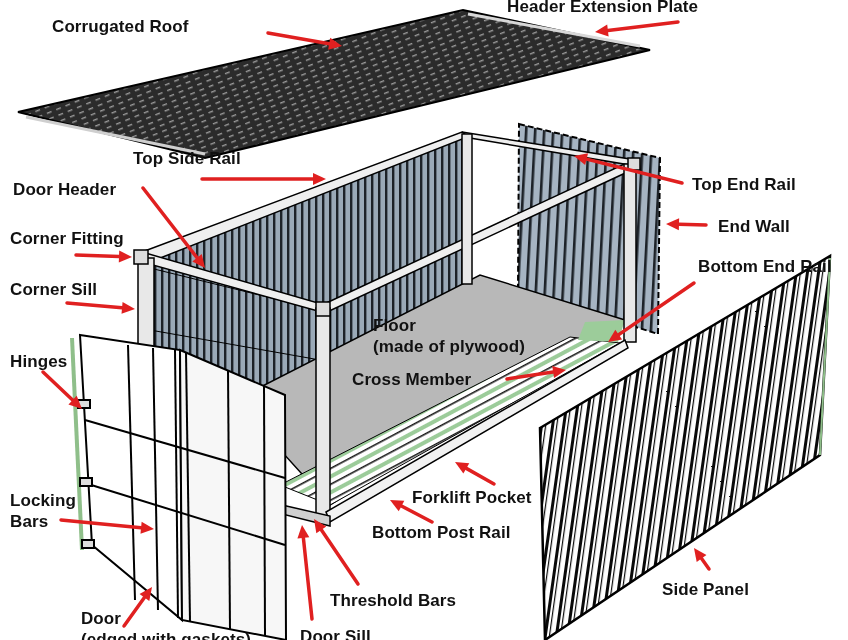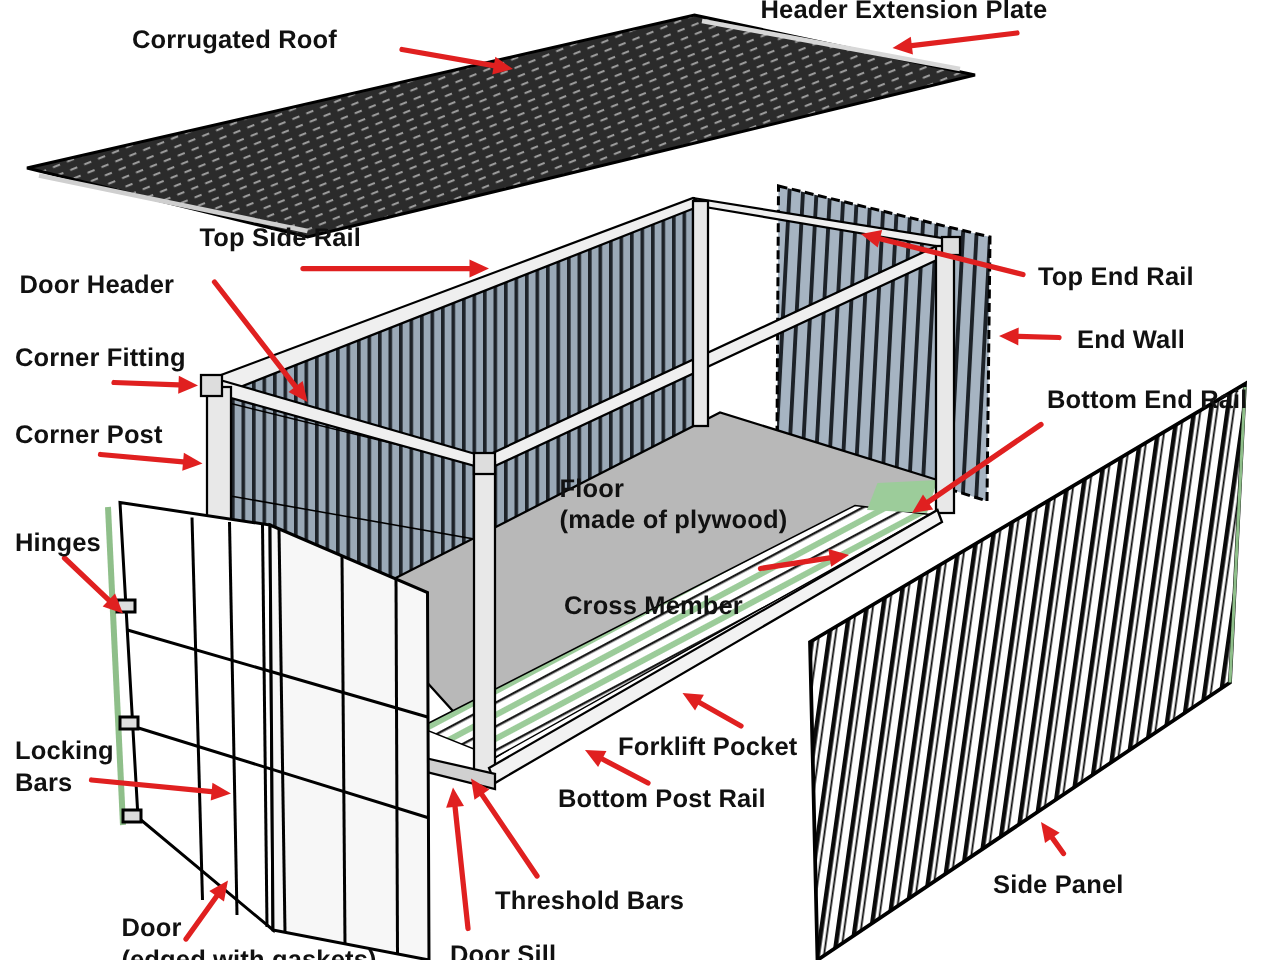--- a/index.html
+++ b/index.html
@@ -187,52 +187,52 @@
           <polygon points="152,587 149.29225422136136,601.0594492352391 139.54436941826225,594.0609678381422" fill="#e02020"></polygon>
         </g>
         <g>
           <line x1="709" y1="569" x2="701.5560965183482" y2="558.5785351256876" stroke="#e02020" stroke-width="3.5" stroke-linecap="round"></line>
           <polygon points="694,548 706.4384973455886,555.091105963373 696.6736956911078,562.0659642880022" fill="#e02020"></polygon>
         </g>
       </g>
   </svg>
 
   <div id="labels">
-      <div class="label" style="left: 52px; top: 16px; margin-left: 36px;">
+      <div class="label" style="left: 52px; top: 16px;">
         <span class="line">Corrugated Roof</span>
       </div>
       <div class="label" style="left: 507px; top: -4px;">
         <span class="line">Header Extension Plate</span>
       </div>
       <div class="label" style="left: 133px; top: 148px;">
         <span class="line">Top Side Rail</span>
       </div>
       <div class="label" style="left: 13px; top: 179px;">
         <span class="line">Door Header</span>
       </div>
       <div class="label" style="left: 10px; top: 228px;">
         <span class="line">Corner Fitting</span>
       </div>
       <div class="label" style="left: 10px; top: 279px;">
-        <span class="line">Corner Post</span>
+        <span class="line">Corner Sill</span>
       </div>
       <div class="label" style="left: 692px; top: 174px;">
         <span class="line">Top End Rail</span>
       </div>
       <div class="label" style="left: 718px; top: 216px;">
         <span class="line">End Wall</span>
       </div>
       <div class="label" style="left: 662px; top: 256px; margin-left: 36px;">
         <span class="line">Bottom End Rail</span>
       </div>
       <div class="label center" style="left: 449px; top: 315px; transform: translateX(-50%);">
         <span class="line">Floor</span>
         <span class="line">(made of plywood)</span>
       </div>
-      <div class="label" style="left: 376px; top: 369px; margin-top: 24px;">
+      <div class="label" style="left: 352px; top: 369px;">
         <span class="line">Cross Member</span>
       </div>
       <div class="label" style="left: 10px; top: 351px;">
         <span class="line">Hinges</span>
       </div>
       <div class="label" style="left: 10px; top: 490px;">
         <span class="line">Locking</span>
         <span class="line">Bars</span>
       </div>
       <div class="label" style="left: 412px; top: 487px; text-align: right;">

